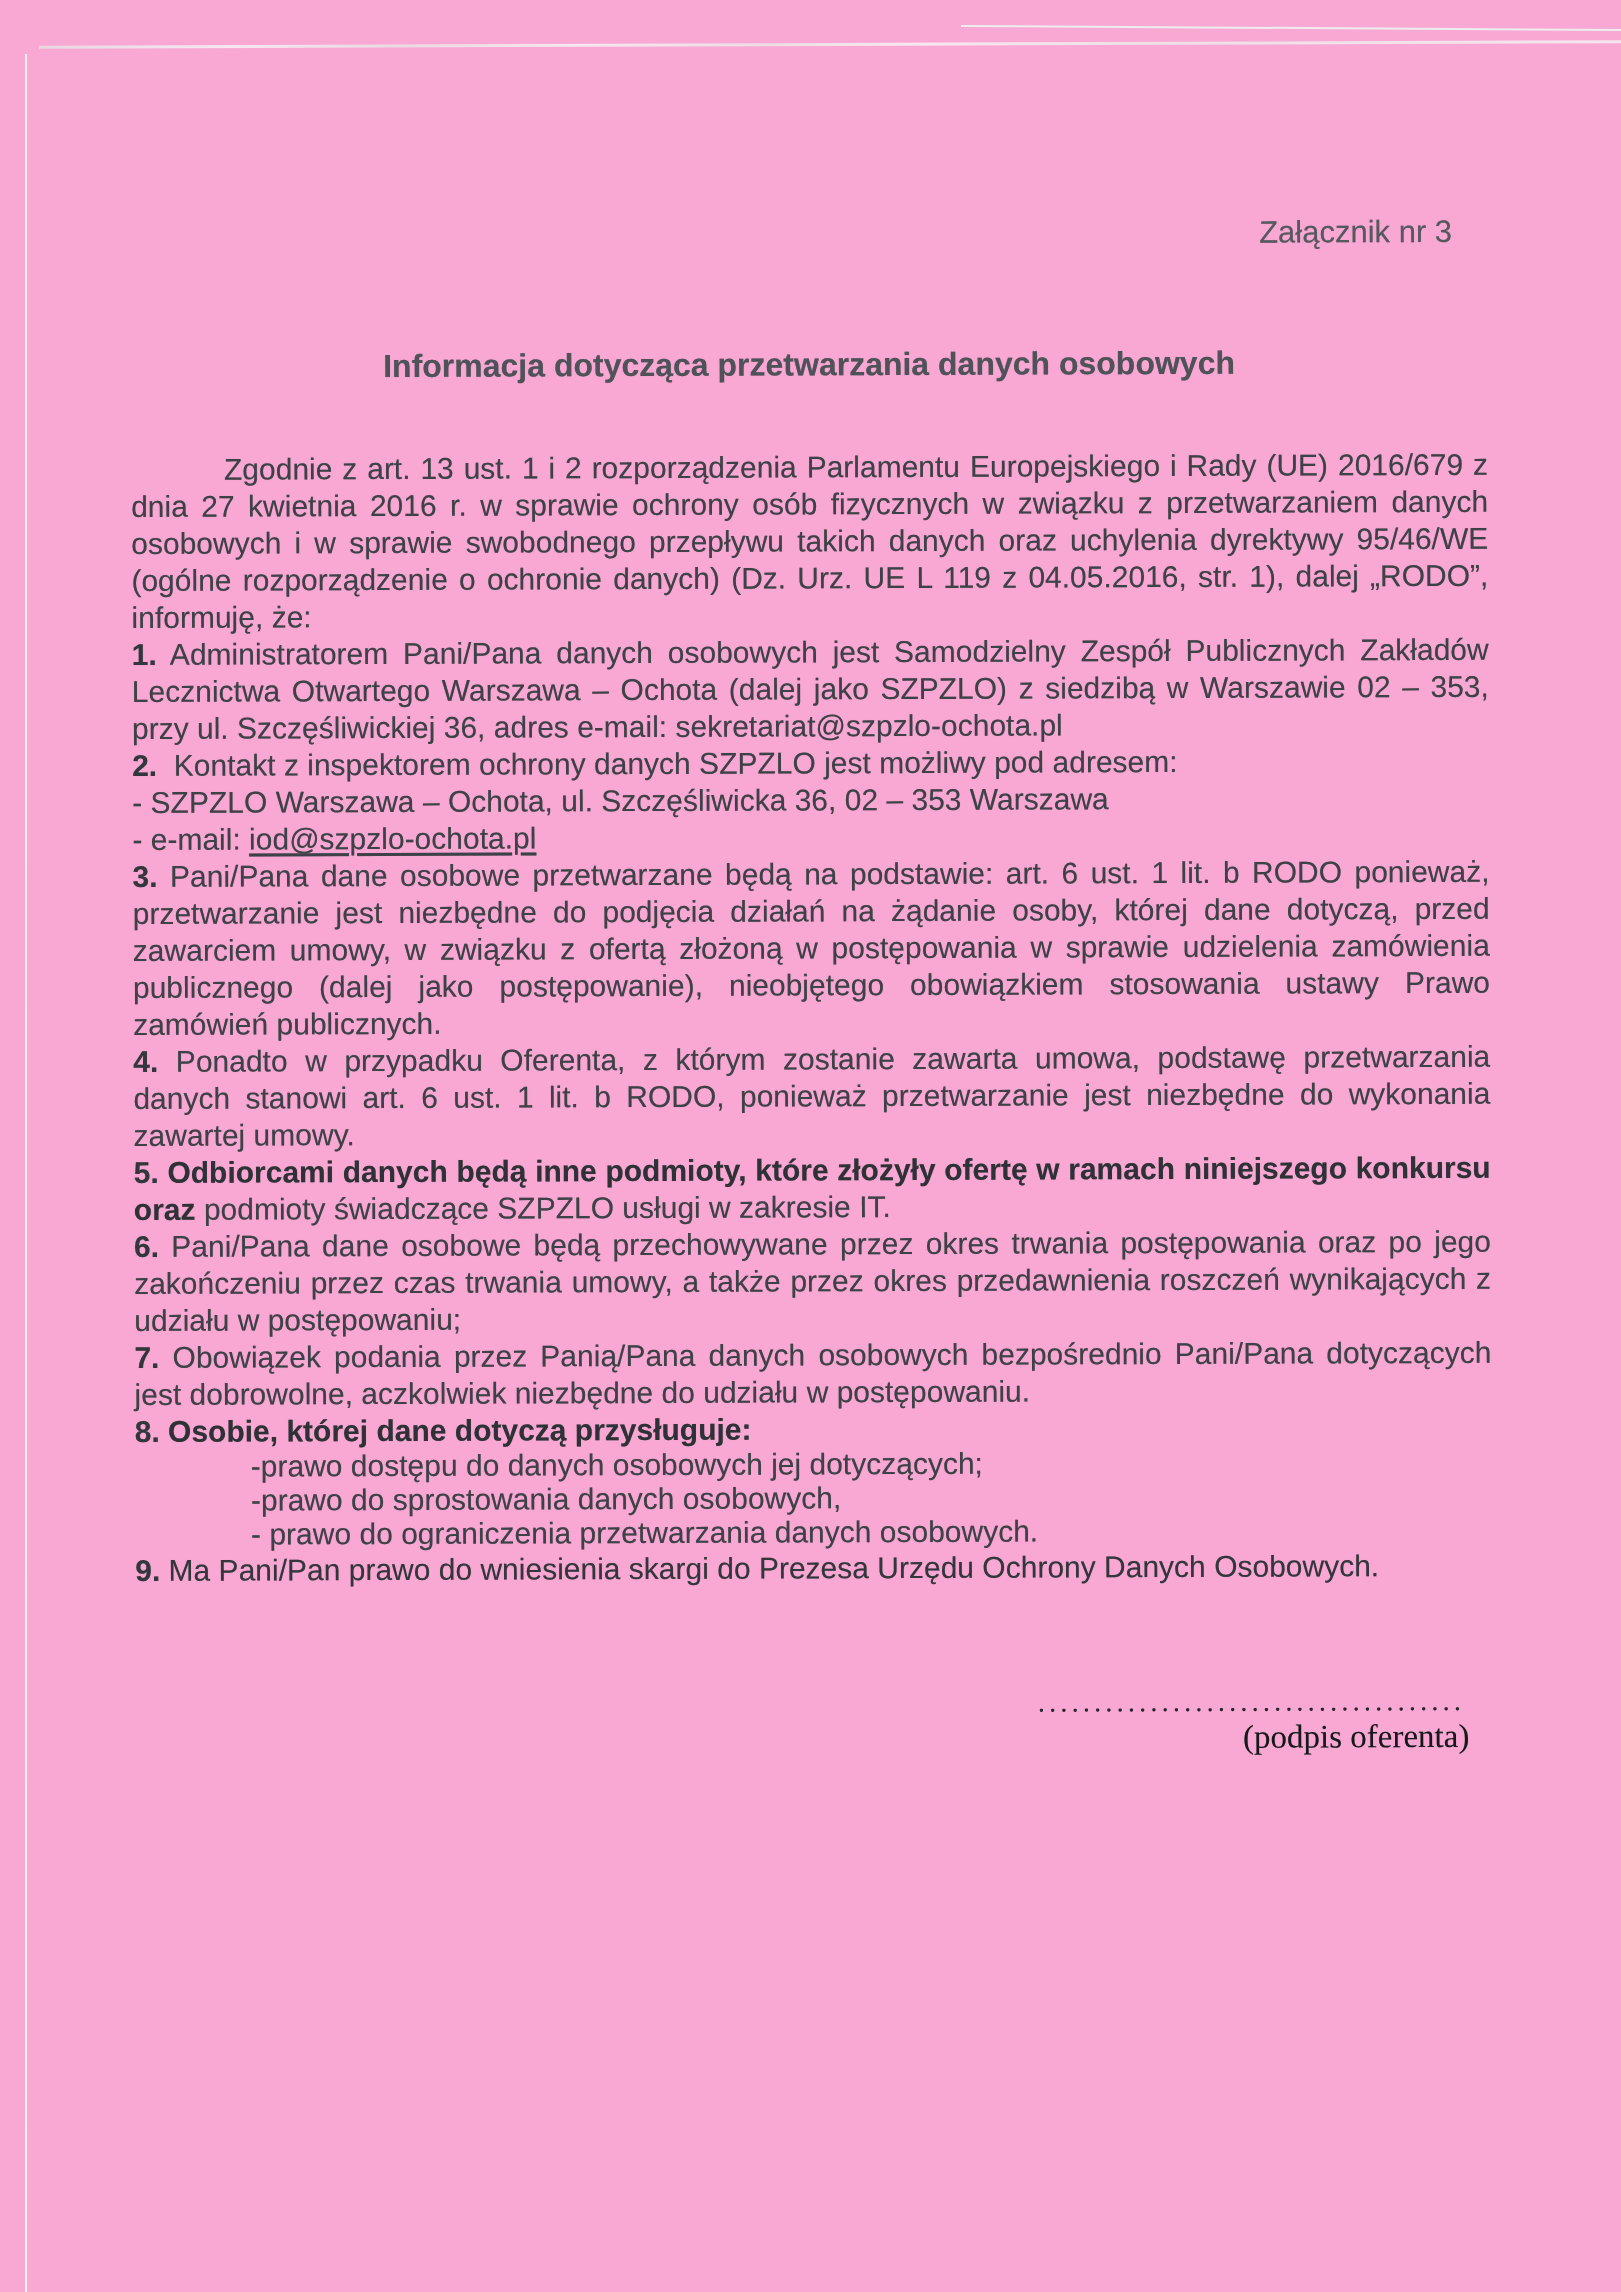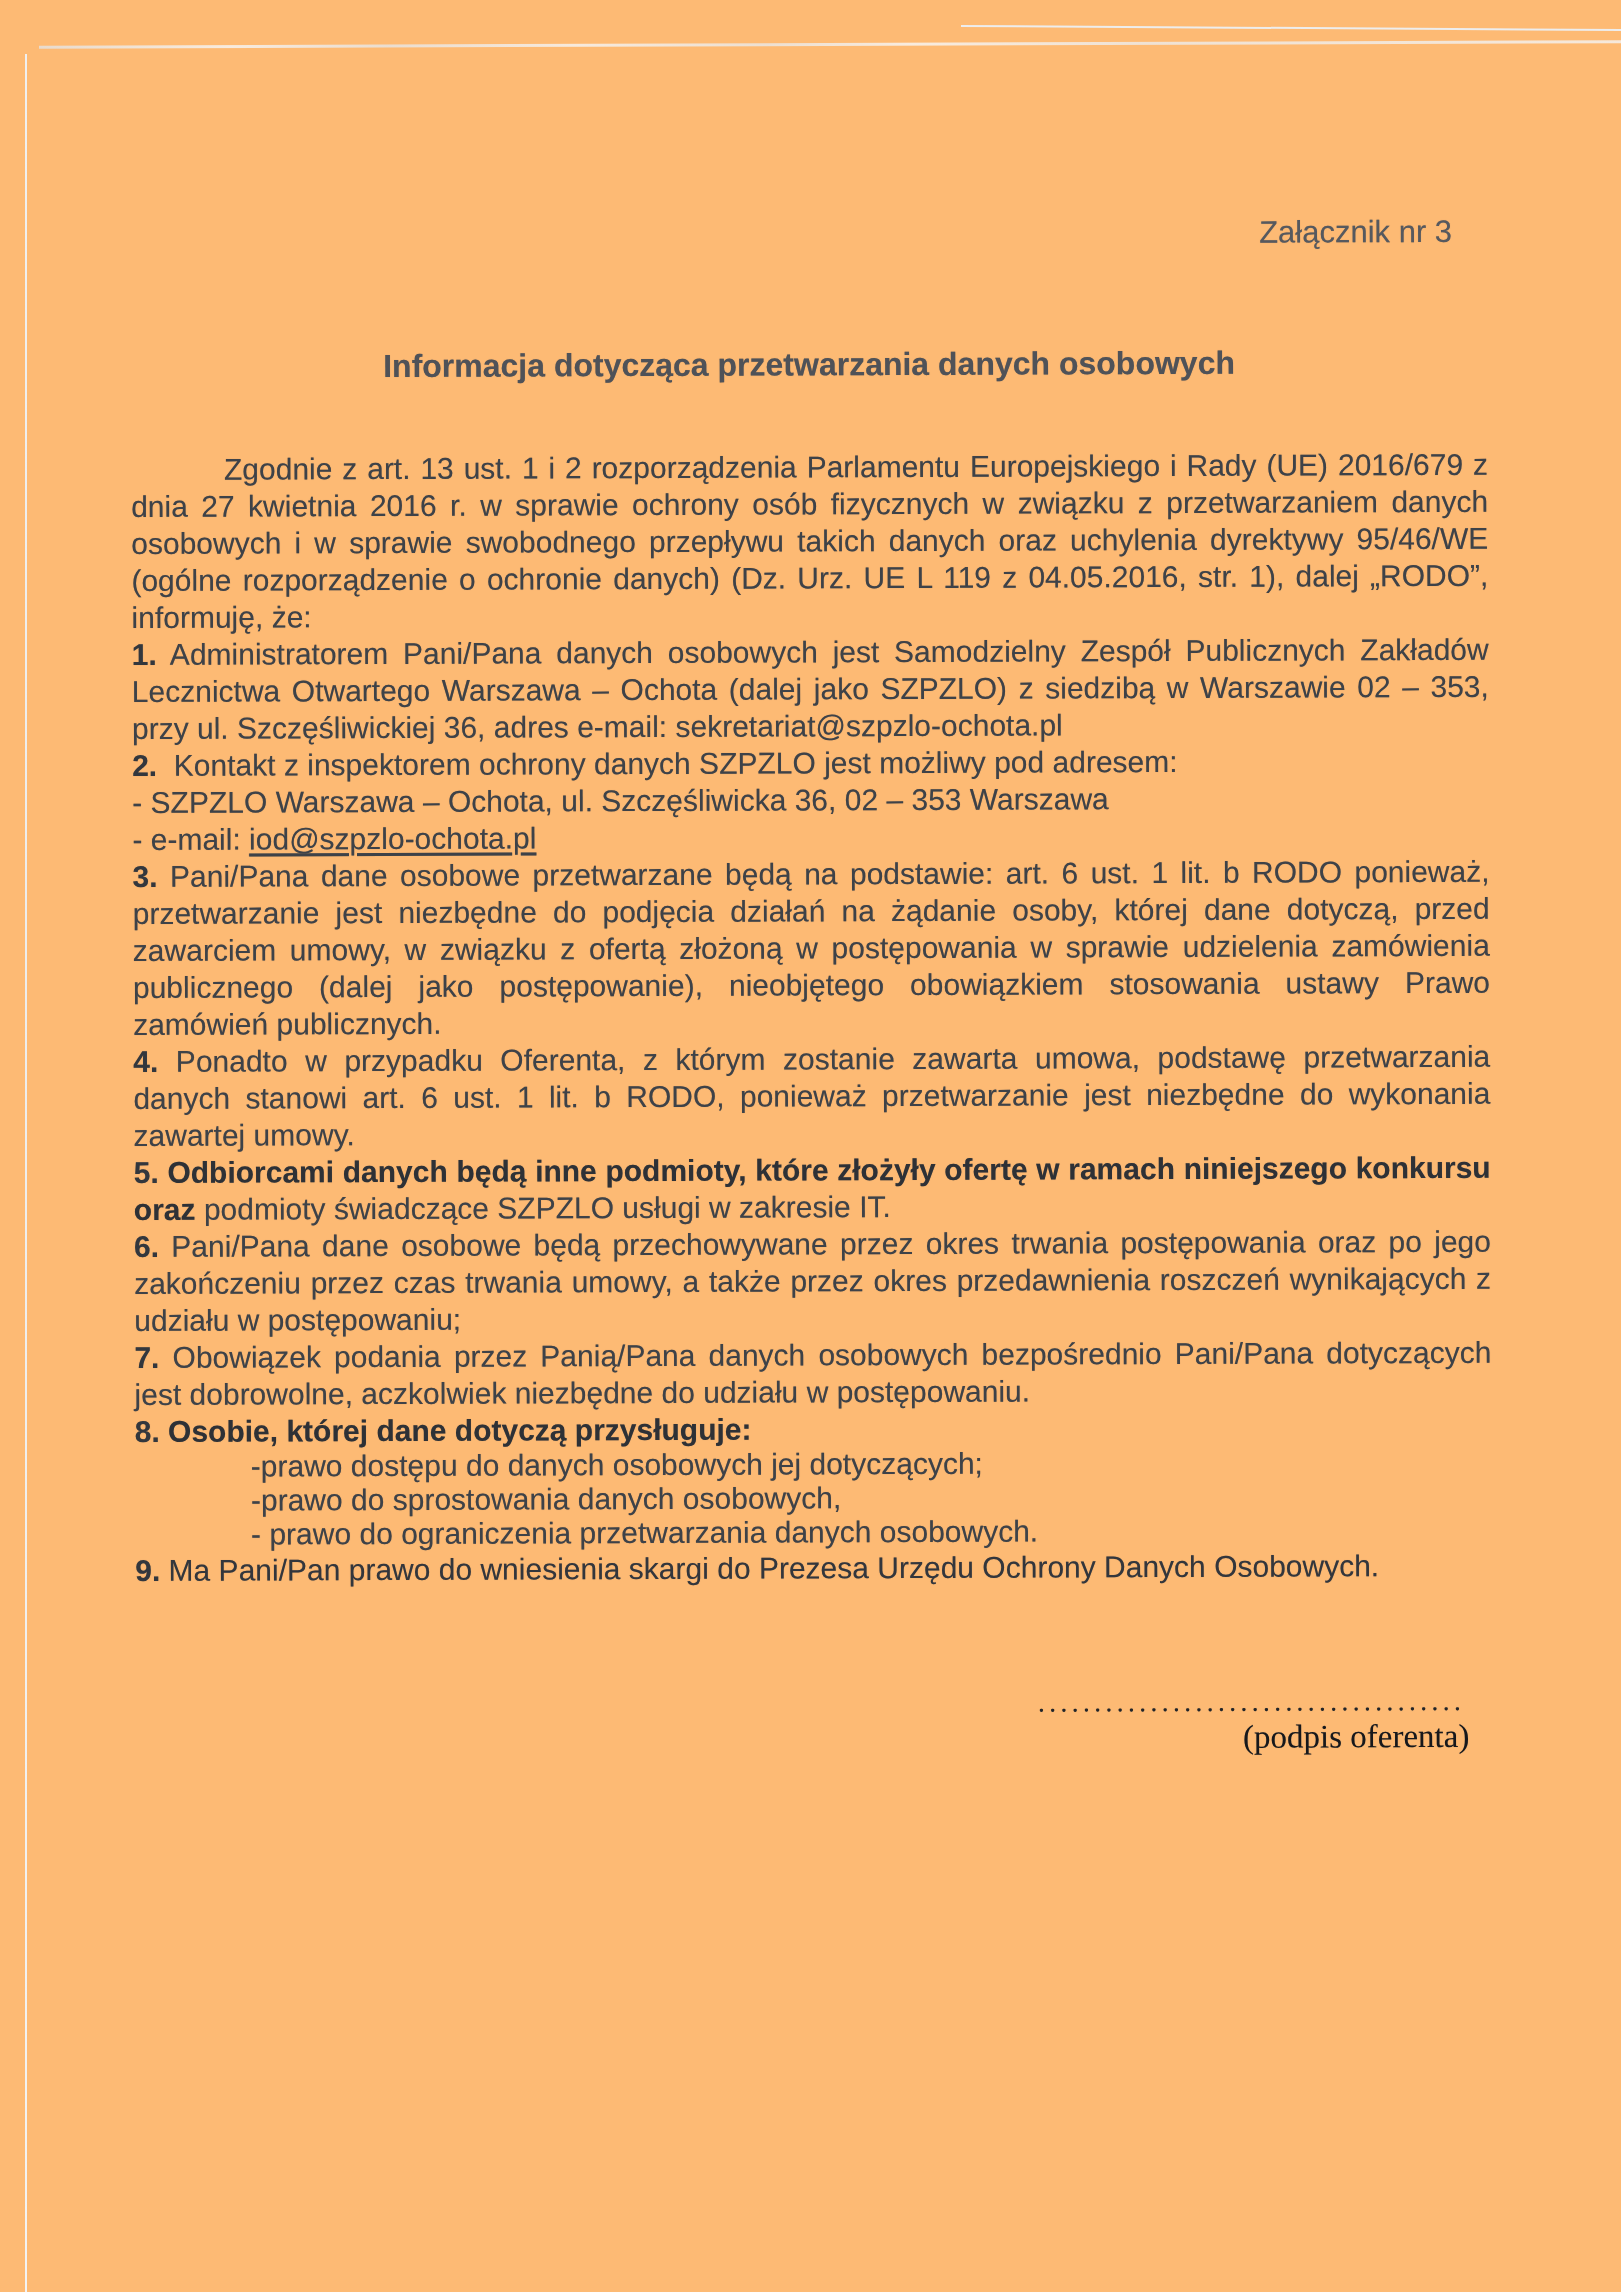--- a/index.html
+++ b/index.html
@@ -10,21 +10,21 @@
   body {
     width: 1621px;
     height: 2293px;
     position: relative;
     font-family: "Liberation Sans", sans-serif;
     overflow: hidden;
   }
   .page {
     position: absolute;
     inset: 0;
-    background: #fdba74;
+    background: #f9a8d4;
   }
   
   .scan-top {
     position: absolute;
     top: 43px; left: 39px; right: 0;
     height: 2.9px;
     background: linear-gradient(90deg,
       #e3e3e3 0%, #f7f7f7 12%, #e6e6e6 22%, #f6f6f6 34%,
       #e9e9e9 46%, #f8f8f8 55%, #ececec 70%, #f4f4f4 100%);
     opacity: .8;

